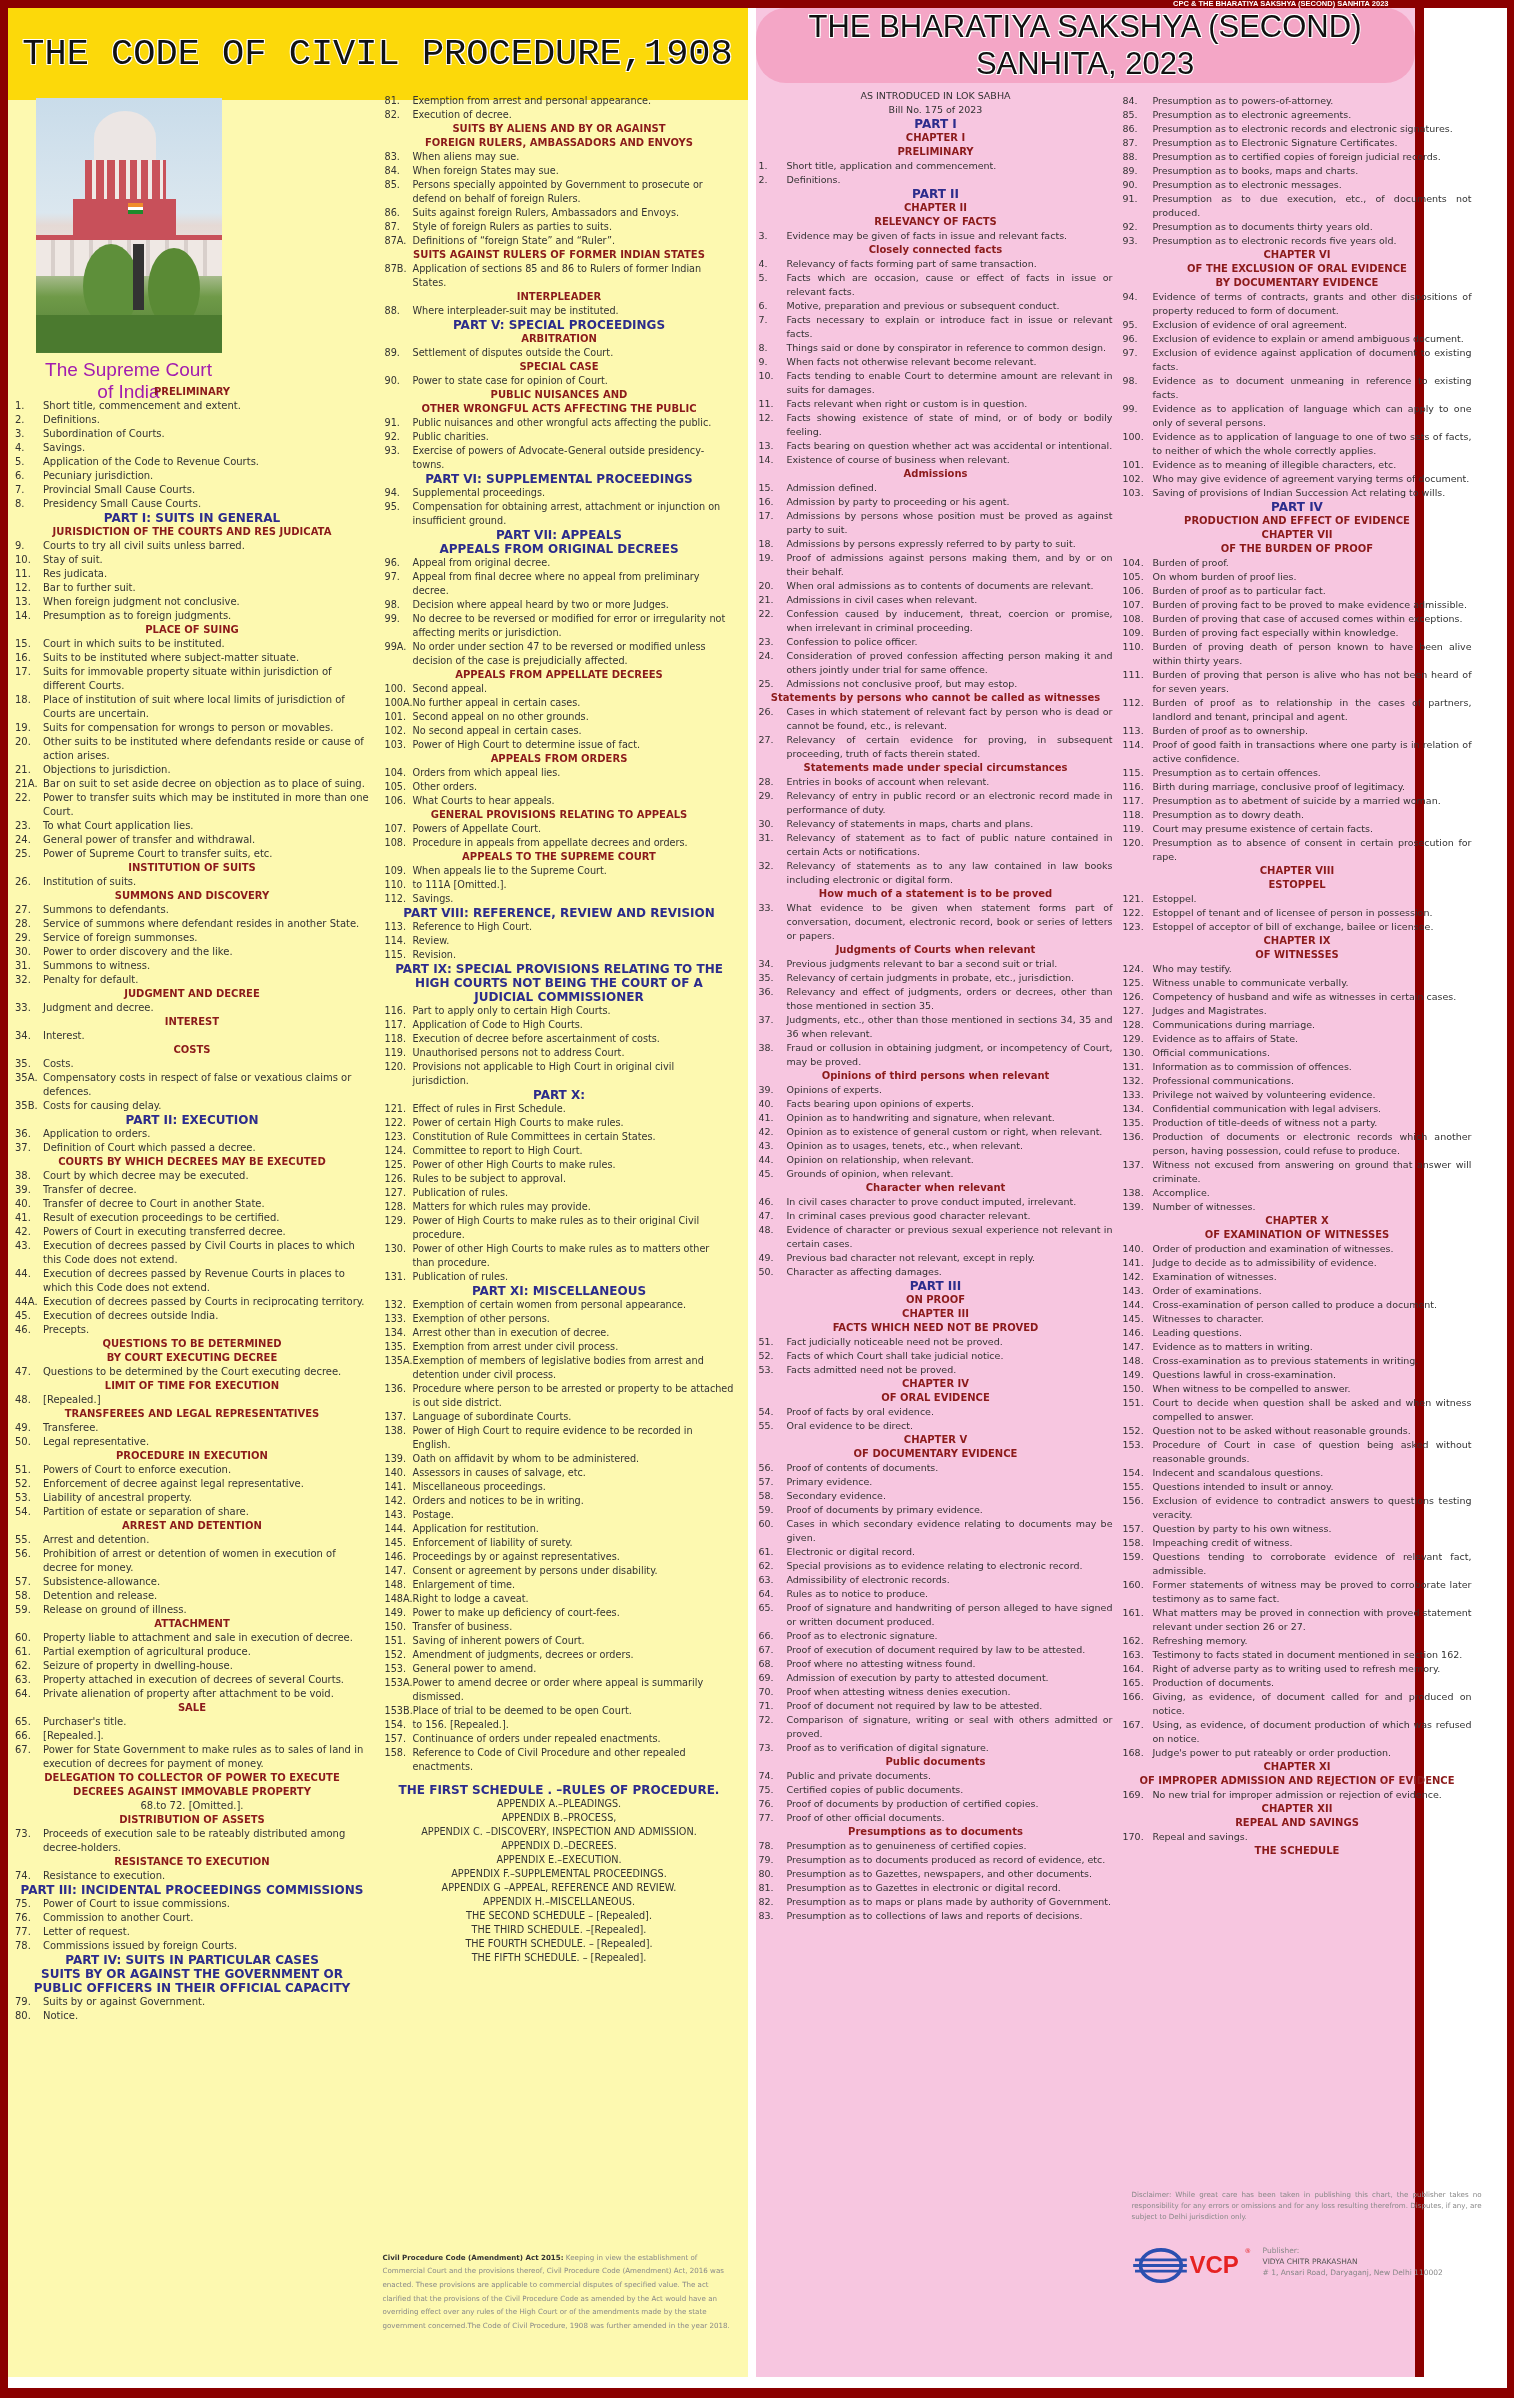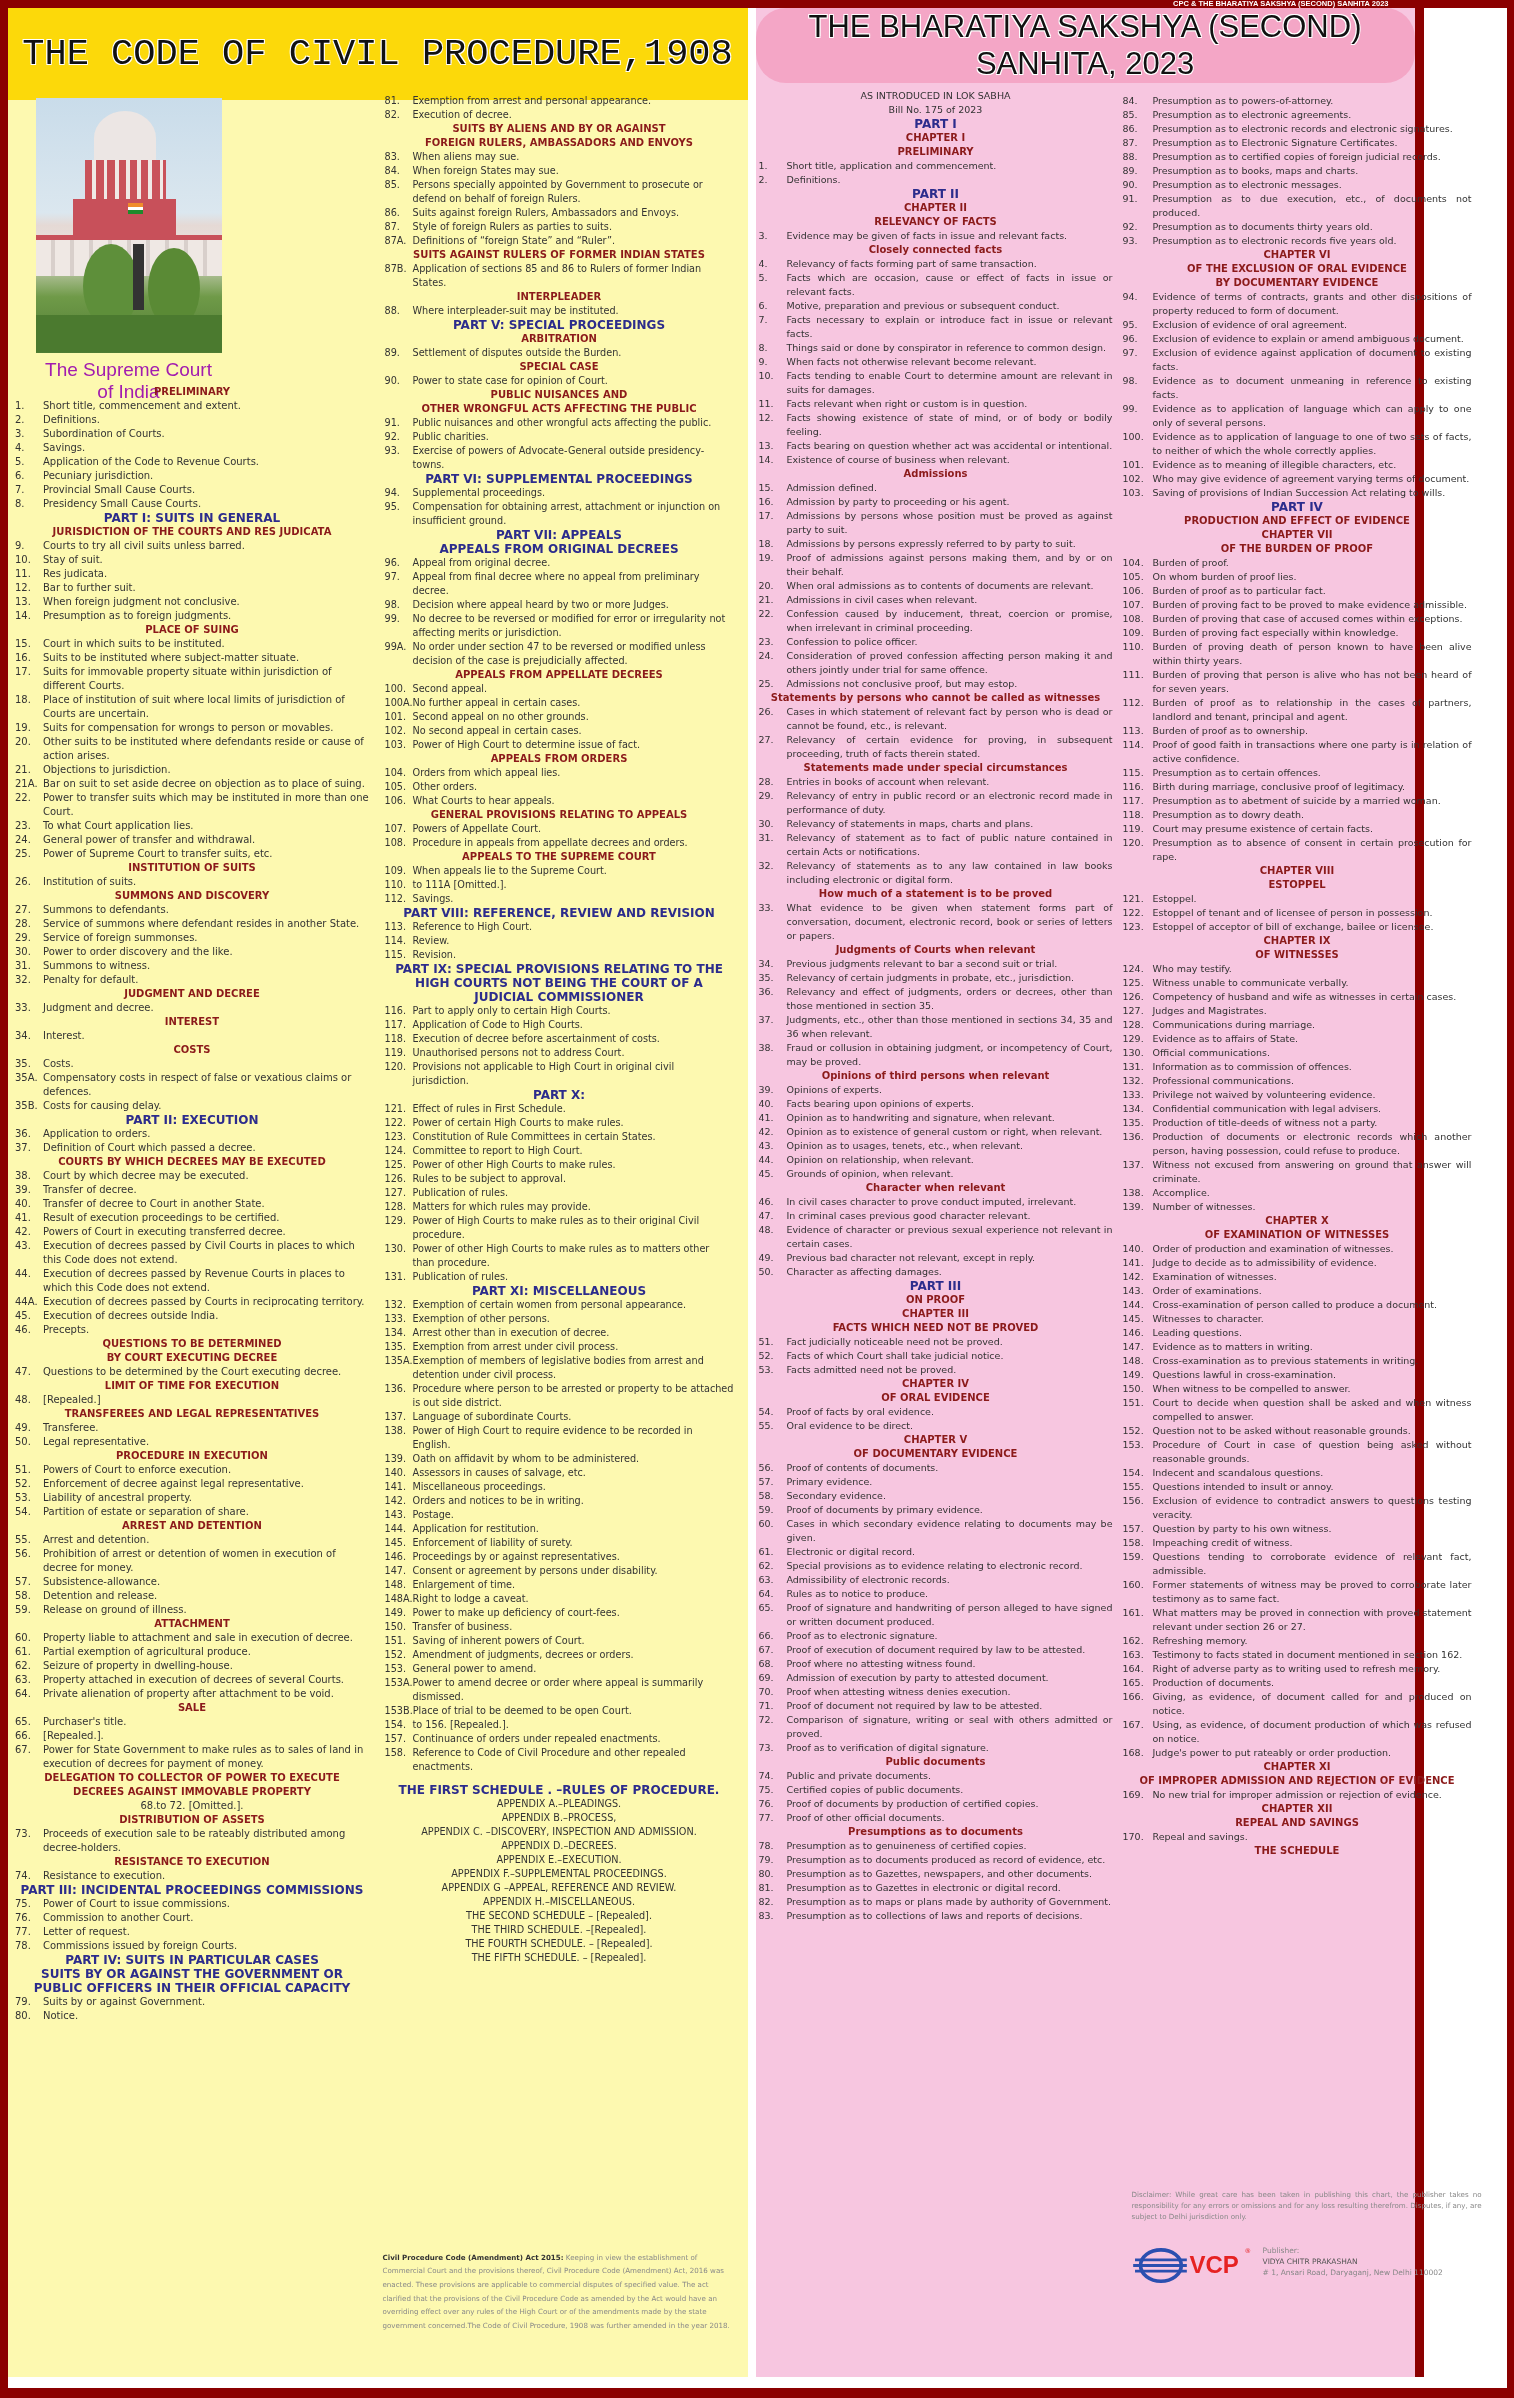--- a/index.html
+++ b/index.html
@@ -519,21 +519,21 @@
         </div>
         <div class="h">INTERPLEADER</div>
         <div class="row">
           <span class="n">88.</span>
           <span class="t">Where interpleader-suit may be instituted.</span>
         </div>
         <div class="p">PART V: SPECIAL PROCEEDINGS</div>
         <div class="h">ARBITRATION</div>
         <div class="row">
           <span class="n">89.</span>
-          <span class="t">Settlement of disputes outside the Burden.</span>
+          <span class="t">Settlement of disputes outside the Court.</span>
         </div>
         <div class="h">SPECIAL CASE</div>
         <div class="row">
           <span class="n">90.</span>
           <span class="t">Power to state case for opinion of Court.</span>
         </div>
         <div class="h">PUBLIC NUISANCES AND</div>
         <div class="h">OTHER WRONGFUL ACTS AFFECTING THE PUBLIC</div>
         <div class="row">
           <span class="n">91.</span>

